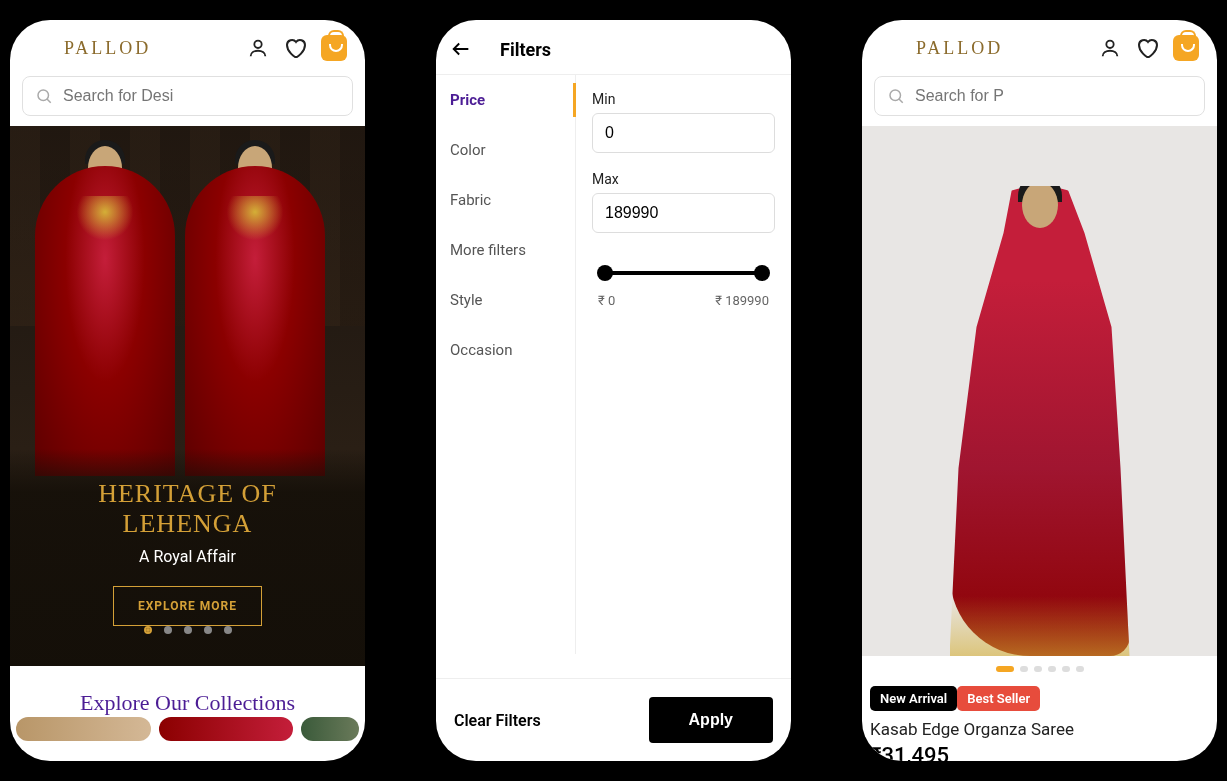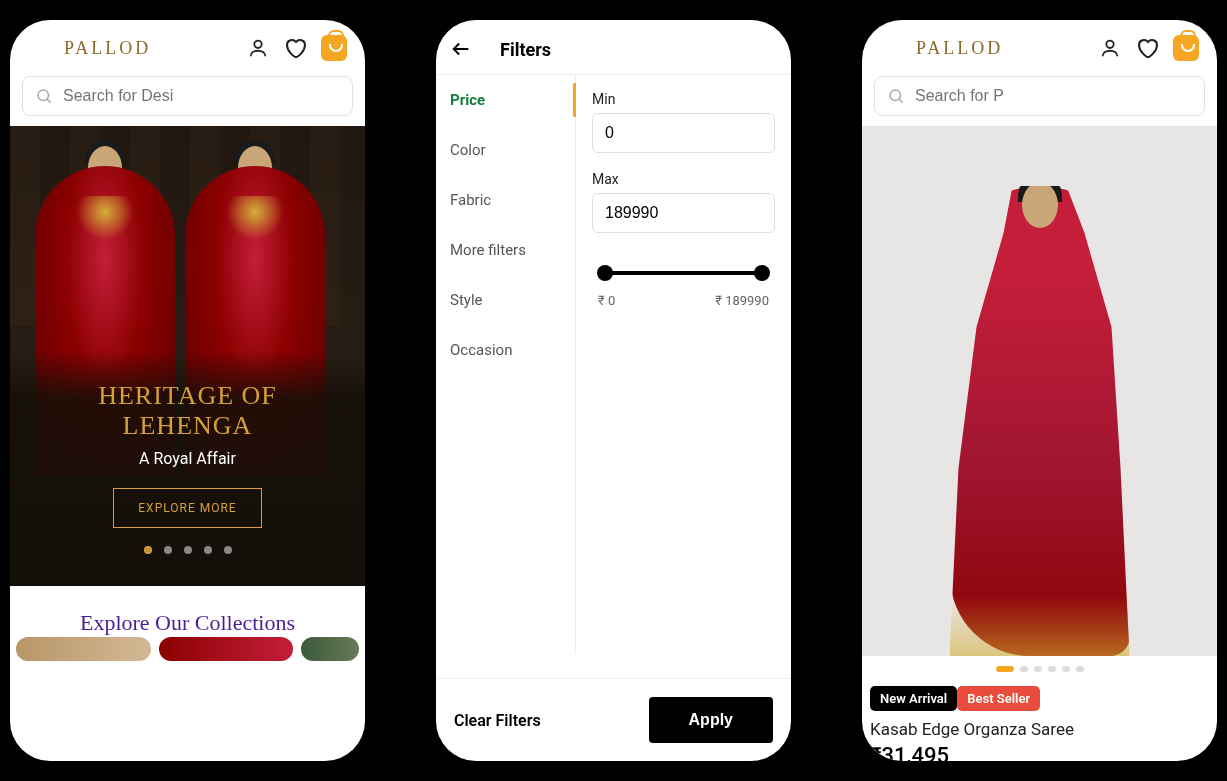--- a/index.html
+++ b/index.html
@@ -49,21 +49,21 @@
     padding:10px 12px;
     gap:10px;
   }
   .search-bar input {
     border:none; outline:none; font-size:16px; color:#999; flex:1; background:transparent;
   }
 
   
   .hero {
     position: relative;
-    height: 460px;
+    height: 540px;
     background: linear-gradient(180deg, #1a1410 0%, #2a1f15 60%, #1a1410 100%);
     overflow: hidden;
   }
   .hero-models {
     position: relative;
     height: 350px;
     display:flex;
     justify-content:center;
     align-items:flex-end;
   }
@@ -120,23 +120,23 @@
     margin-bottom:8px;
   }
   .hero-subtitle { color:#fff; font-size:16px; margin-bottom:20px;}
   .explore-btn {
     display:inline-block;
     border:1px solid #d4a037;
     color:#d4a037;
     padding:12px 24px;
     font-size:12px;
     letter-spacing:1px;
-    font-weight:400;
+    font-weight:700;
     cursor:pointer;
-    margin-bottom:18px;
+    margin-bottom:0;
   }
   .dots { display:flex; justify-content:center; gap:12px; padding-bottom:12px;}
   .dot { width:8px; height:8px; border-radius:50%; background:#888;}
   .dot.active { background:transparent; border:2px solid #d4a037; box-shadow:inset 0 0 0 2px #d4a037;}
 
   .collections-head {
     font-family: "Times New Roman", serif;
     font-size:22px;
     text-align:center;
     padding: 24px 10px 1px;
@@ -165,21 +165,21 @@
     width: 140px;
     border-right:1px solid #eee;
   }
   .filter-tab {
     padding: 16px 14px;
     font-size:15px;
     color:#555;
     cursor:pointer;
   }
   .filter-tab.active {
-    color:#15803d;
+    color:#4c1d95;
     font-weight:700;
     position:relative;
   }
   .filter-tab.active::after {
     content:''; position:absolute; right:-1px; top:8px; bottom:8px; width:3px; background:#f5a623;
   }
   .filter-right { flex:1; padding: 16px;}
   .field-label { font-size:14px; color:#222; margin-bottom:6px;}
   .num-input {
     width:100%; border:1px solid #ddd; border-radius:6px;

